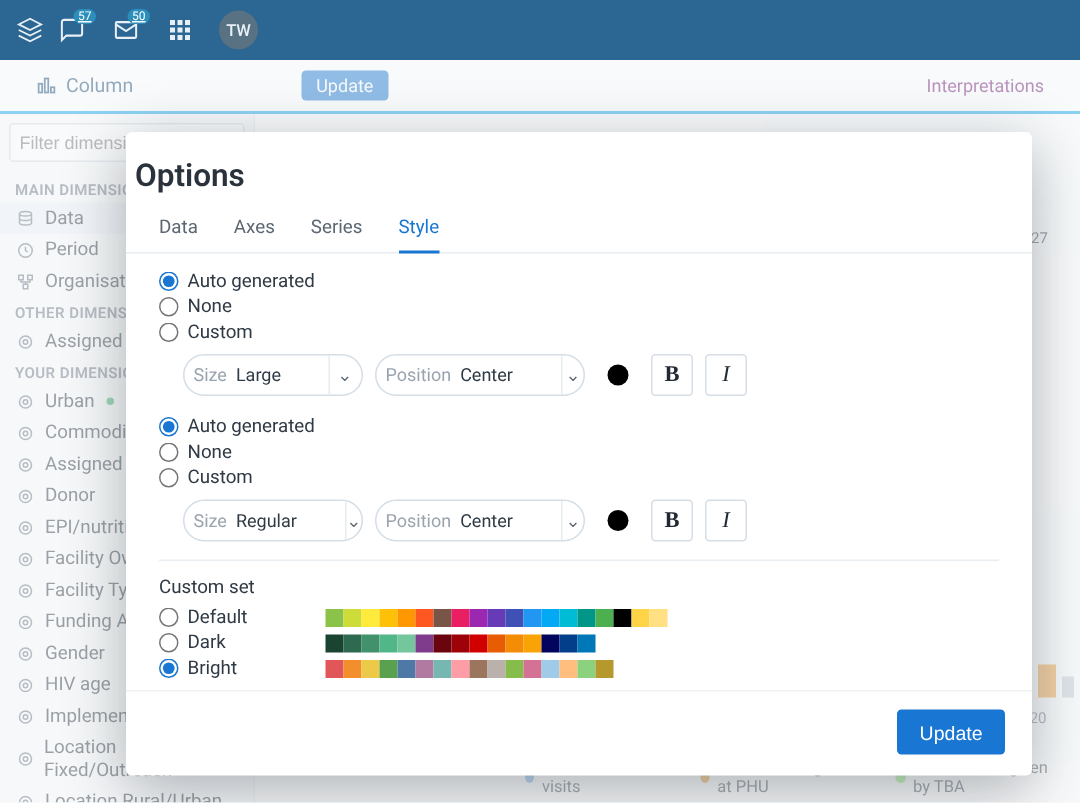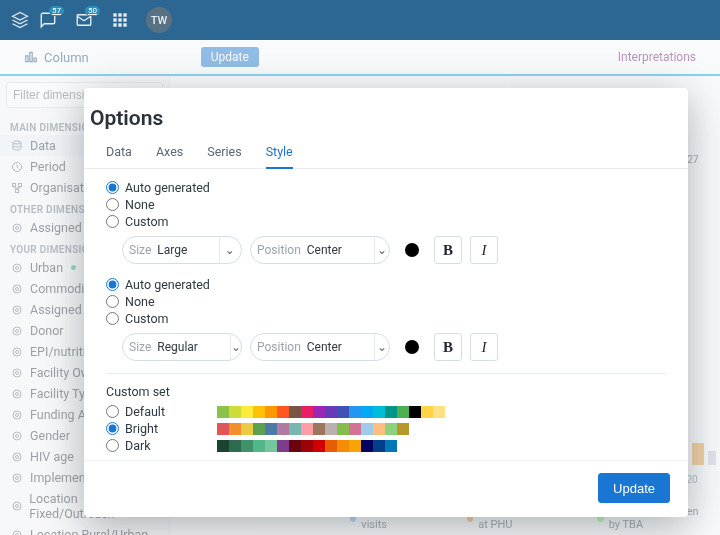--- a/index.html
+++ b/index.html
@@ -417,20 +417,41 @@
               <span class="sw2" style="background:#03a9f4"></span>
               <span class="sw2" style="background:#00bcd4"></span>
               <span class="sw2" style="background:#009688"></span>
               <span class="sw2" style="background:#4caf50"></span>
               <span class="sw2" style="background:#000000"></span>
               <span class="sw2" style="background:#ffd447"></span>
               <span class="sw2" style="background:#ffe082"></span>
             </span>
           </div>
           <div class="optrow">
+            <input type="radio" name="colorset" style="">
+            <span style="min-width:86px;display:inline-block">Dark</span>
+            <span class="swatches">
+              <span class="sw2" style="background:#1b4332"></span>
+              <span class="sw2" style="background:#2d6a4f"></span>
+              <span class="sw2" style="background:#40916c"></span>
+              <span class="sw2" style="background:#52b788"></span>
+              <span class="sw2" style="background:#74c69d"></span>
+              <span class="sw2" style="background:#7f3c8d"></span>
+              <span class="sw2" style="background:#6a040f"></span>
+              <span class="sw2" style="background:#9d0208"></span>
+              <span class="sw2" style="background:#d00000"></span>
+              <span class="sw2" style="background:#e85d04"></span>
+              <span class="sw2" style="background:#f48c06"></span>
+              <span class="sw2" style="background:#faa307"></span>
+              <span class="sw2" style="background:#03045e"></span>
+              <span class="sw2" style="background:#023e8a"></span>
+              <span class="sw2" style="background:#0077b6"></span>
+            </span>
+          </div>
+          <div class="optrow">
             <input type="radio" name="colorset" checked="" style="">
             <span style="min-width:86px;display:inline-block">Bright</span>
             <span class="swatches">
               <span class="sw2" style="background:#e15759"></span>
               <span class="sw2" style="background:#f28e2b"></span>
               <span class="sw2" style="background:#edc948"></span>
               <span class="sw2" style="background:#59a14f"></span>
               <span class="sw2" style="background:#4e79a7"></span>
               <span class="sw2" style="background:#b07aa1"></span>
               <span class="sw2" style="background:#76b7b2"></span>
@@ -438,41 +459,20 @@
               <span class="sw2" style="background:#9c755f"></span>
               <span class="sw2" style="background:#bab0ac"></span>
               <span class="sw2" style="background:#86bc4b"></span>
               <span class="sw2" style="background:#d37295"></span>
               <span class="sw2" style="background:#a0cbe8"></span>
               <span class="sw2" style="background:#ffbe7d"></span>
               <span class="sw2" style="background:#8cd17d"></span>
               <span class="sw2" style="background:#b6992d"></span>
             </span>
           </div>
-          <div class="optrow">
-            <input type="radio" name="colorset" style="">
-            <span style="min-width:86px;display:inline-block">Dark</span>
-            <span class="swatches">
-              <span class="sw2" style="background:#1b4332"></span>
-              <span class="sw2" style="background:#2d6a4f"></span>
-              <span class="sw2" style="background:#40916c"></span>
-              <span class="sw2" style="background:#52b788"></span>
-              <span class="sw2" style="background:#74c69d"></span>
-              <span class="sw2" style="background:#7f3c8d"></span>
-              <span class="sw2" style="background:#6a040f"></span>
-              <span class="sw2" style="background:#9d0208"></span>
-              <span class="sw2" style="background:#d00000"></span>
-              <span class="sw2" style="background:#e85d04"></span>
-              <span class="sw2" style="background:#f48c06"></span>
-              <span class="sw2" style="background:#faa307"></span>
-              <span class="sw2" style="background:#03045e"></span>
-              <span class="sw2" style="background:#023e8a"></span>
-              <span class="sw2" style="background:#0077b6"></span>
-            </span>
-          </div>
         </div>
     </div>
 
     <div class="modftr">
       <button class="btn primary">Update</button>
     </div>
   </div>
 </div>
 
 </body></html>

